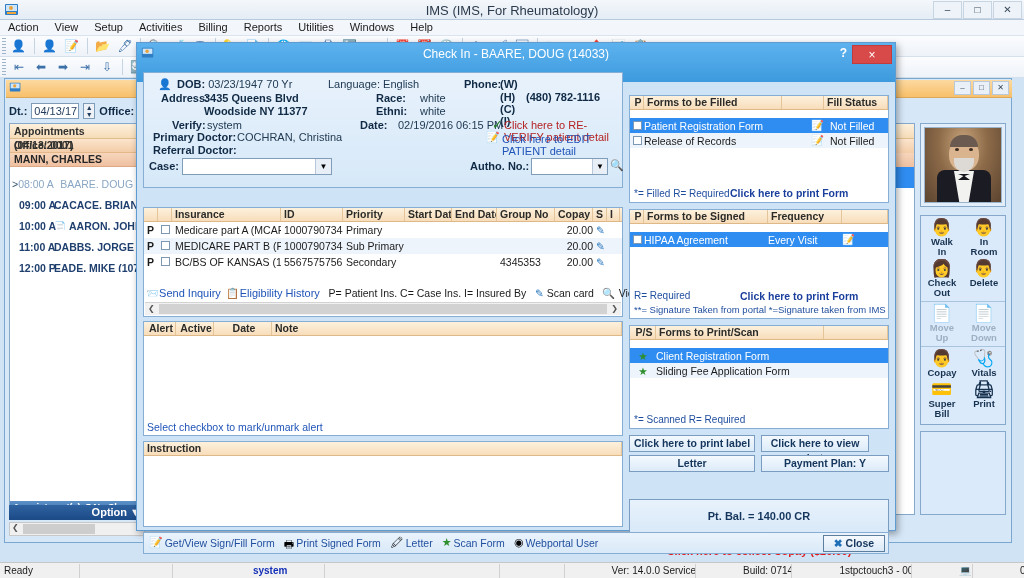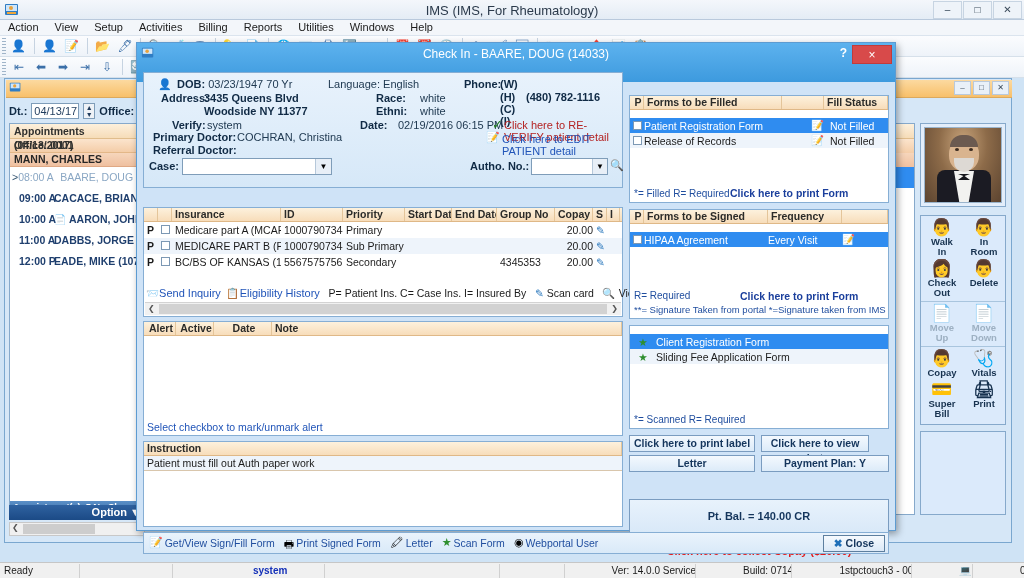--- a/index.html
+++ b/index.html
@@ -101,21 +101,21 @@
   .appt-doc {
     height: 14px; background: linear-gradient(to bottom,#f6d6bc,#efc0a0);
     border-bottom: 1px solid #dfa884; font-weight: bold; font-size: 10.5px;
     color: #262626; padding-left: 4px; line-height: 13px;
   }
   .appt-row {
     height: 21px; line-height: 21px; font-size: 10.5px; font-weight: bold;
     color: #1f3f6e; padding-left: 2px; white-space: nowrap; overflow: hidden;
   }
   .appt-row.first { color: #8aa7c4; font-weight: normal; }
-  .appt-row .t { display: inline-block; width: 42px; }
+  .appt-row .t { display: inline-block; width: 42px; margin-top: 7px; }
   .appt-foot {
     position: absolute; left: 0; bottom: 0; width: 100%; height: 13px;
     background: linear-gradient(to bottom,#5a8fc7,#3d6fa8);
     color: #fff; font-size: 9.5px; line-height: 12px; padding-left: 3px;
     font-weight: bold; letter-spacing: -0.2px;
   }
   .opt-bar {
     position: absolute; left: 4px; bottom: 22px; width: 136px; height: 15px;
     background: linear-gradient(to bottom,#2f62a0,#1b4a86);
     color: #fff; font-weight: bold; font-size: 11px; text-align: right;
@@ -668,21 +668,20 @@
           <div style="width:58px;text-align:center">Date</div>
           <div style="flex:1">Note</div>
         </div>
         <div class="alert-foot">Select checkbox to mark/unmark alert</div>
       </div>
 
       <div class="instr-panel">
         <div class="tbl-hdr">
           <div style="flex:1">Instruction</div>
         </div>
-        <div class="instr-row alt">Patient must fill out Auth paper work</div>
       </div>
 
       <div class="p-forms pf1">
         <div class="tbl-hdr">
           <div style="width:14px;text-align:center">P</div>
           <div style="width:138px">Forms to be Filled</div>
           <div style="width:42px"></div>
           <div style="flex:1">Fill Status</div>
         </div>
         <div class="pf-row sel">
@@ -713,20 +712,25 @@
           <div style="width:124px">HIPAA Agreement</div>
           <div style="width:74px">Every Visit</div>
           <div style="flex:1">📝</div>
         </div>
         <div class="pf-note" style="bottom:17px">R= Required</div>
         <div class="pf-note pf-print" style="bottom:16px;left:110px">Click here to print Form</div>
         <div class="pf-note" style="bottom:3px;font-size:9.5px">**= Signature Taken from portal   *=Signature taken from IMS</div>
       </div>
 
       <div class="p-forms pf3">
+        <div class="tbl-hdr">
+          <div style="width:26px;text-align:center">P/S</div>
+          <div style="width:168px">Forms to Print/Scan</div>
+          <div style="flex:1"></div>
+        </div>
         <div class="pf-row sel">
           <div style="width:26px;text-align:center;color:#2f8f2f">★</div>
           <div style="width:168px">Client Registration Form</div>
         </div>
         <div class="pf-row alt">
           <div style="width:26px;text-align:center;color:#2f8f2f">★</div>
           <div style="width:168px">Sliding Fee Application Form</div>
         </div>
         <div class="pf-note" style="bottom:3px">*= Scanned   R= Required</div>
       </div>

